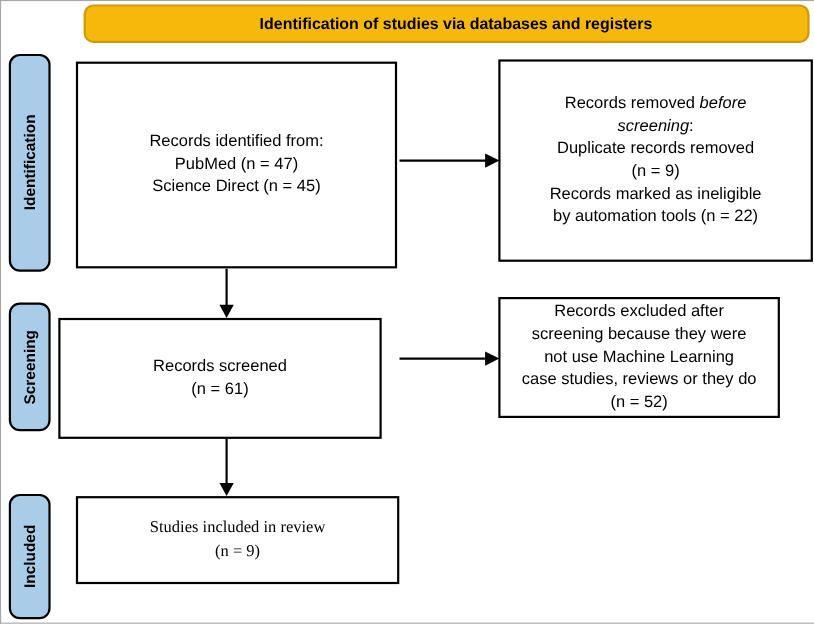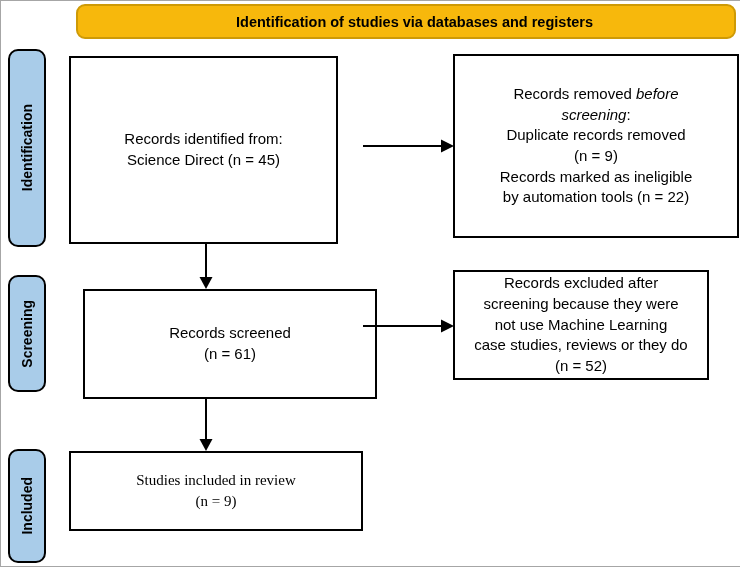--- a/index.html
+++ b/index.html
@@ -64,23 +64,23 @@
     border: 2.5px solid #000;
     display: flex;
     flex-direction: column;
     align-items: center;
     justify-content: center;
     text-align: center;
     font-size: 15px;
     line-height: 1.38;
     padding: 20px 8px;
   }
-  .box-records-identified { left: 68px;  top: 55px;  width: 269px; height: 188px; }
+  .box-records-identified { left: 68px;  top: 55px;  width: 292px; height: 188px; }
   .box-records-removed    { left: 452px; top: 53px;  width: 286px; height: 184px; }
-  .box-records-screened   { left: 82px;  top: 288px; width: 294px; height: 110px; }
+  .box-records-screened   { left: 52px;  top: 288px; width: 294px; height: 110px; }
   .box-records-excluded   { left: 452px; top: 269px; width: 256px; height: 110px; }
   .box-studies-included   { left: 68px;  top: 450px; width: 294px; height: 80px; font-family: Liberation Serif, serif; }
 
   .italic { font-style: italic; }
 
   .arrow { position: absolute; }
   .arrow polygon { fill: #000; }
   .arrow line { stroke: #000; stroke-width: 2; }
 </style>
 </head>
@@ -97,20 +97,21 @@
   </div>
   <div class="stage stage-screening">
     <span>Screening</span>
   </div>
   <div class="stage stage-included">
     <span>Included</span>
   </div>
 
   <div class="flowbox box-records-identified">
     <div>Records identified from:</div>
+    <div>PubMed (n = 47)</div>
     <div>Science Direct (n = 45)</div>
   </div>
 
   <div class="flowbox box-records-removed">
     <div><span>Records removed </span><span class="italic">before</span></div>
     <div><span class="italic">screening</span><span>:</span></div>
     <div>Duplicate records removed</div>
     <div>(n = 9)</div>
     <div>Records marked as ineligible</div>
     <div>by automation tools (n = 22)</div>

